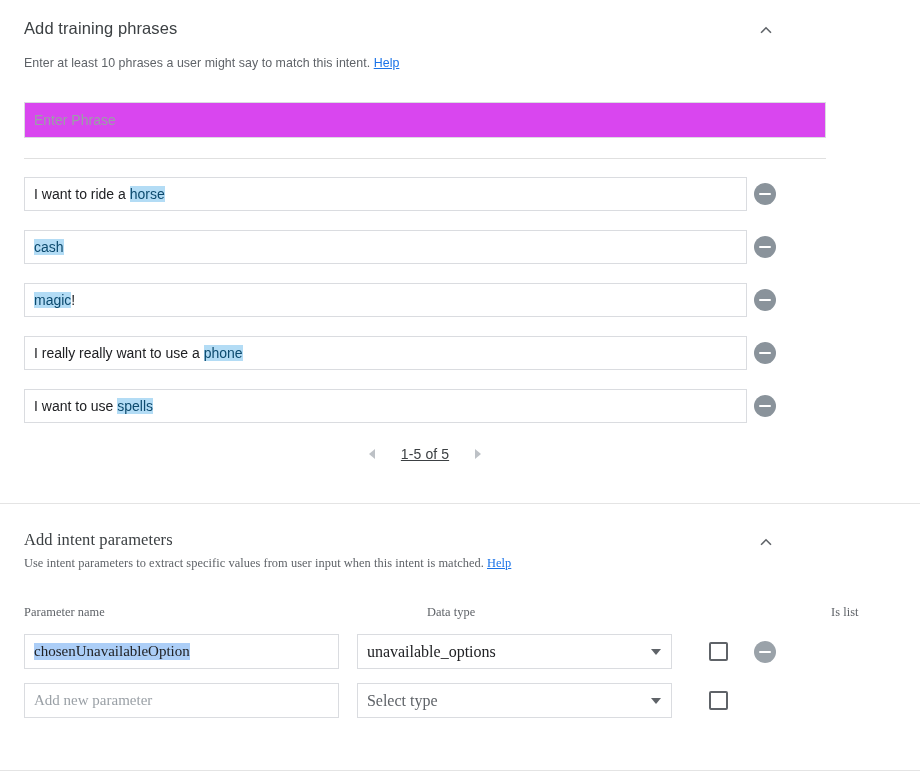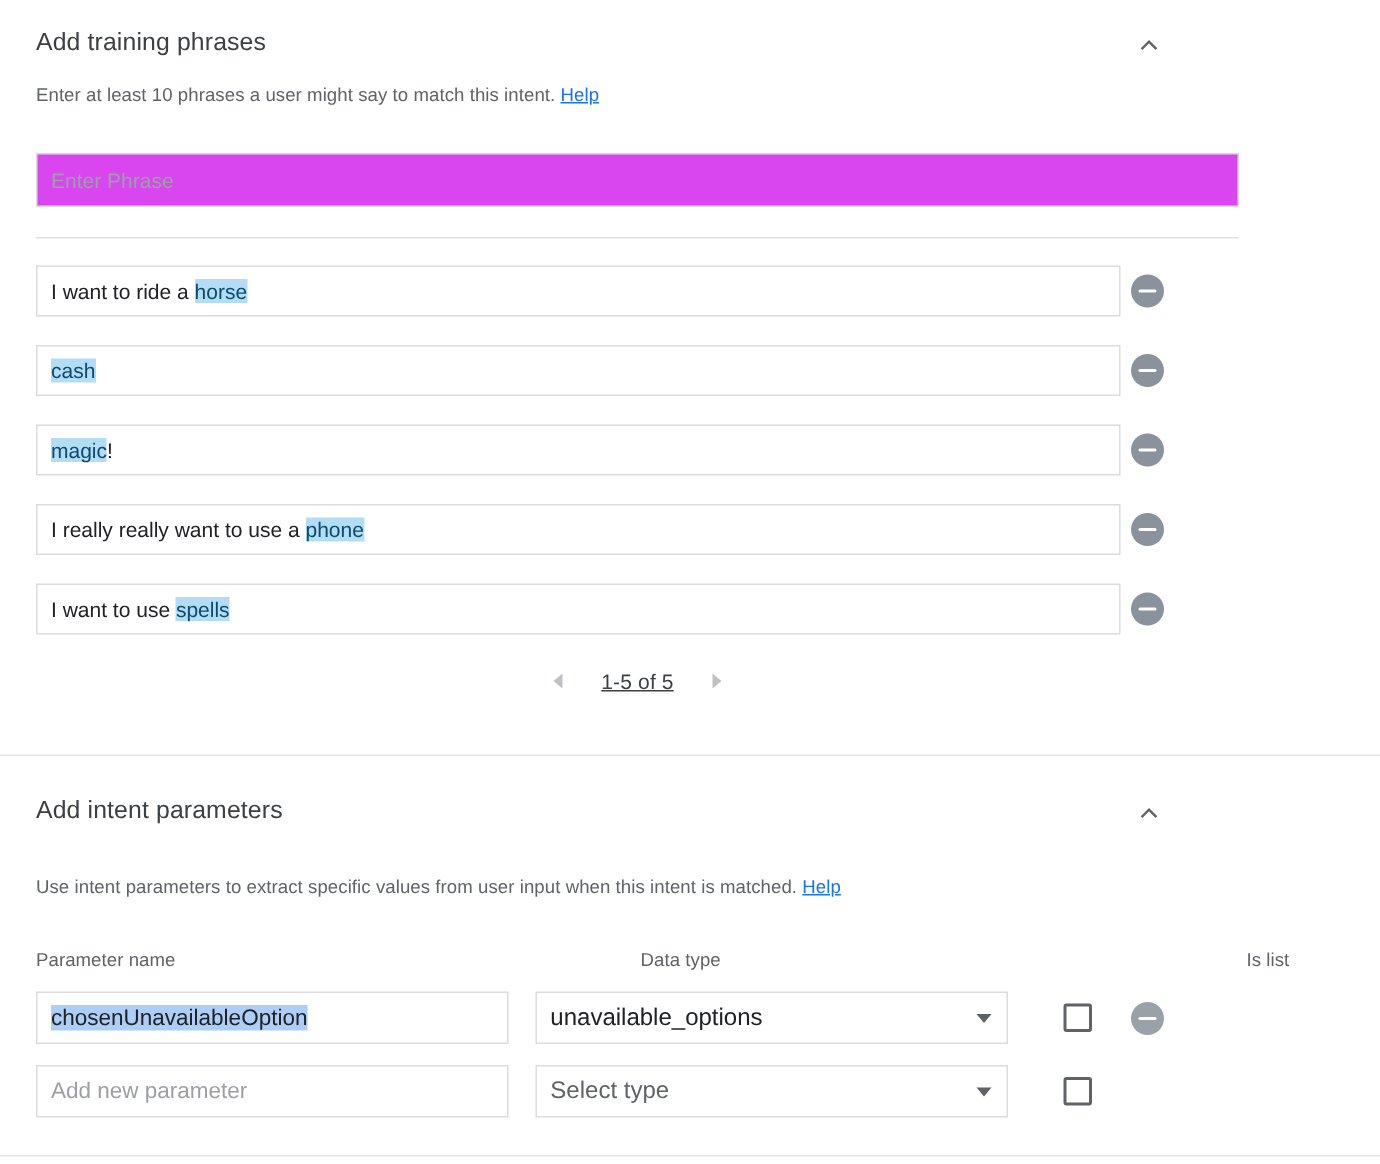--- a/index.html
+++ b/index.html
@@ -173,22 +173,22 @@
   }
 
   
   .section-divider {
     width: 920px;
     height: 1px;
     background: #e4e4e4;
   }
 
   
-  .params-section { padding-top: 26px; }
-  .section-desc-2 { margin-top: 29px; }
+  .params-section { padding-top: 26px; font-family: Liberation Serif, serif; }
+  .section-desc-2 { margin-top: 1px; }
 
   .params-head {
     display: flex;
     margin-top: 34px;
     font-size: 12.4px;
     color: #5f6368;
     letter-spacing: .05px;
   }
   .col-name  { width: 403px; flex: none; }
   .col-type  { width: 404px; flex: none; }

